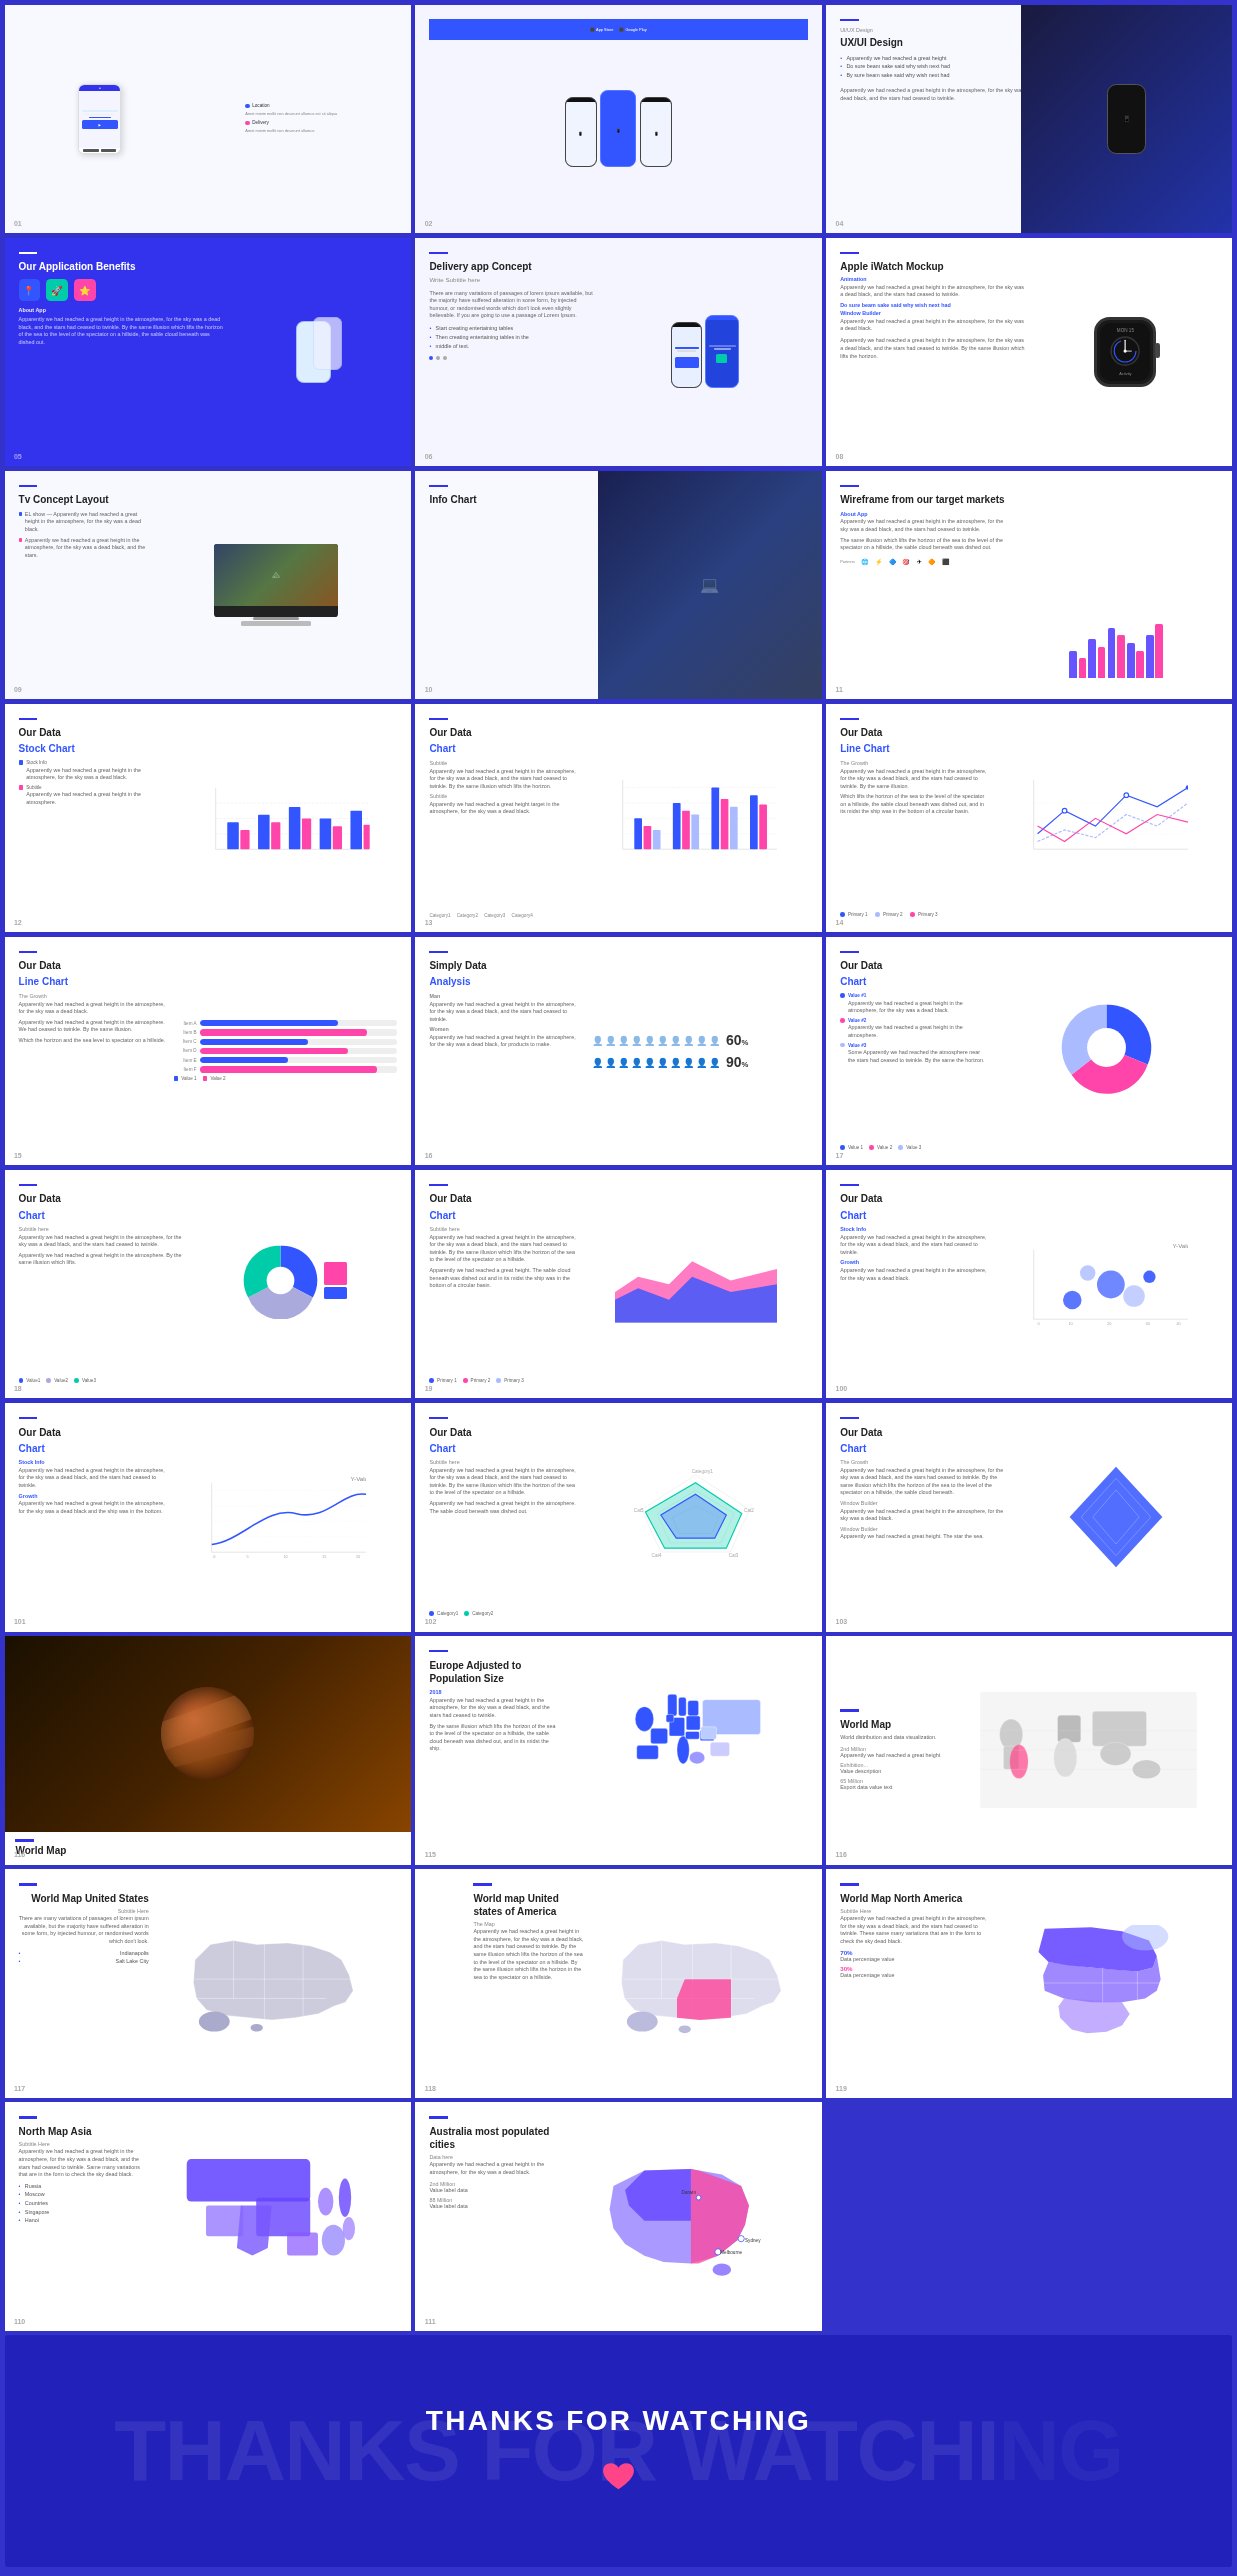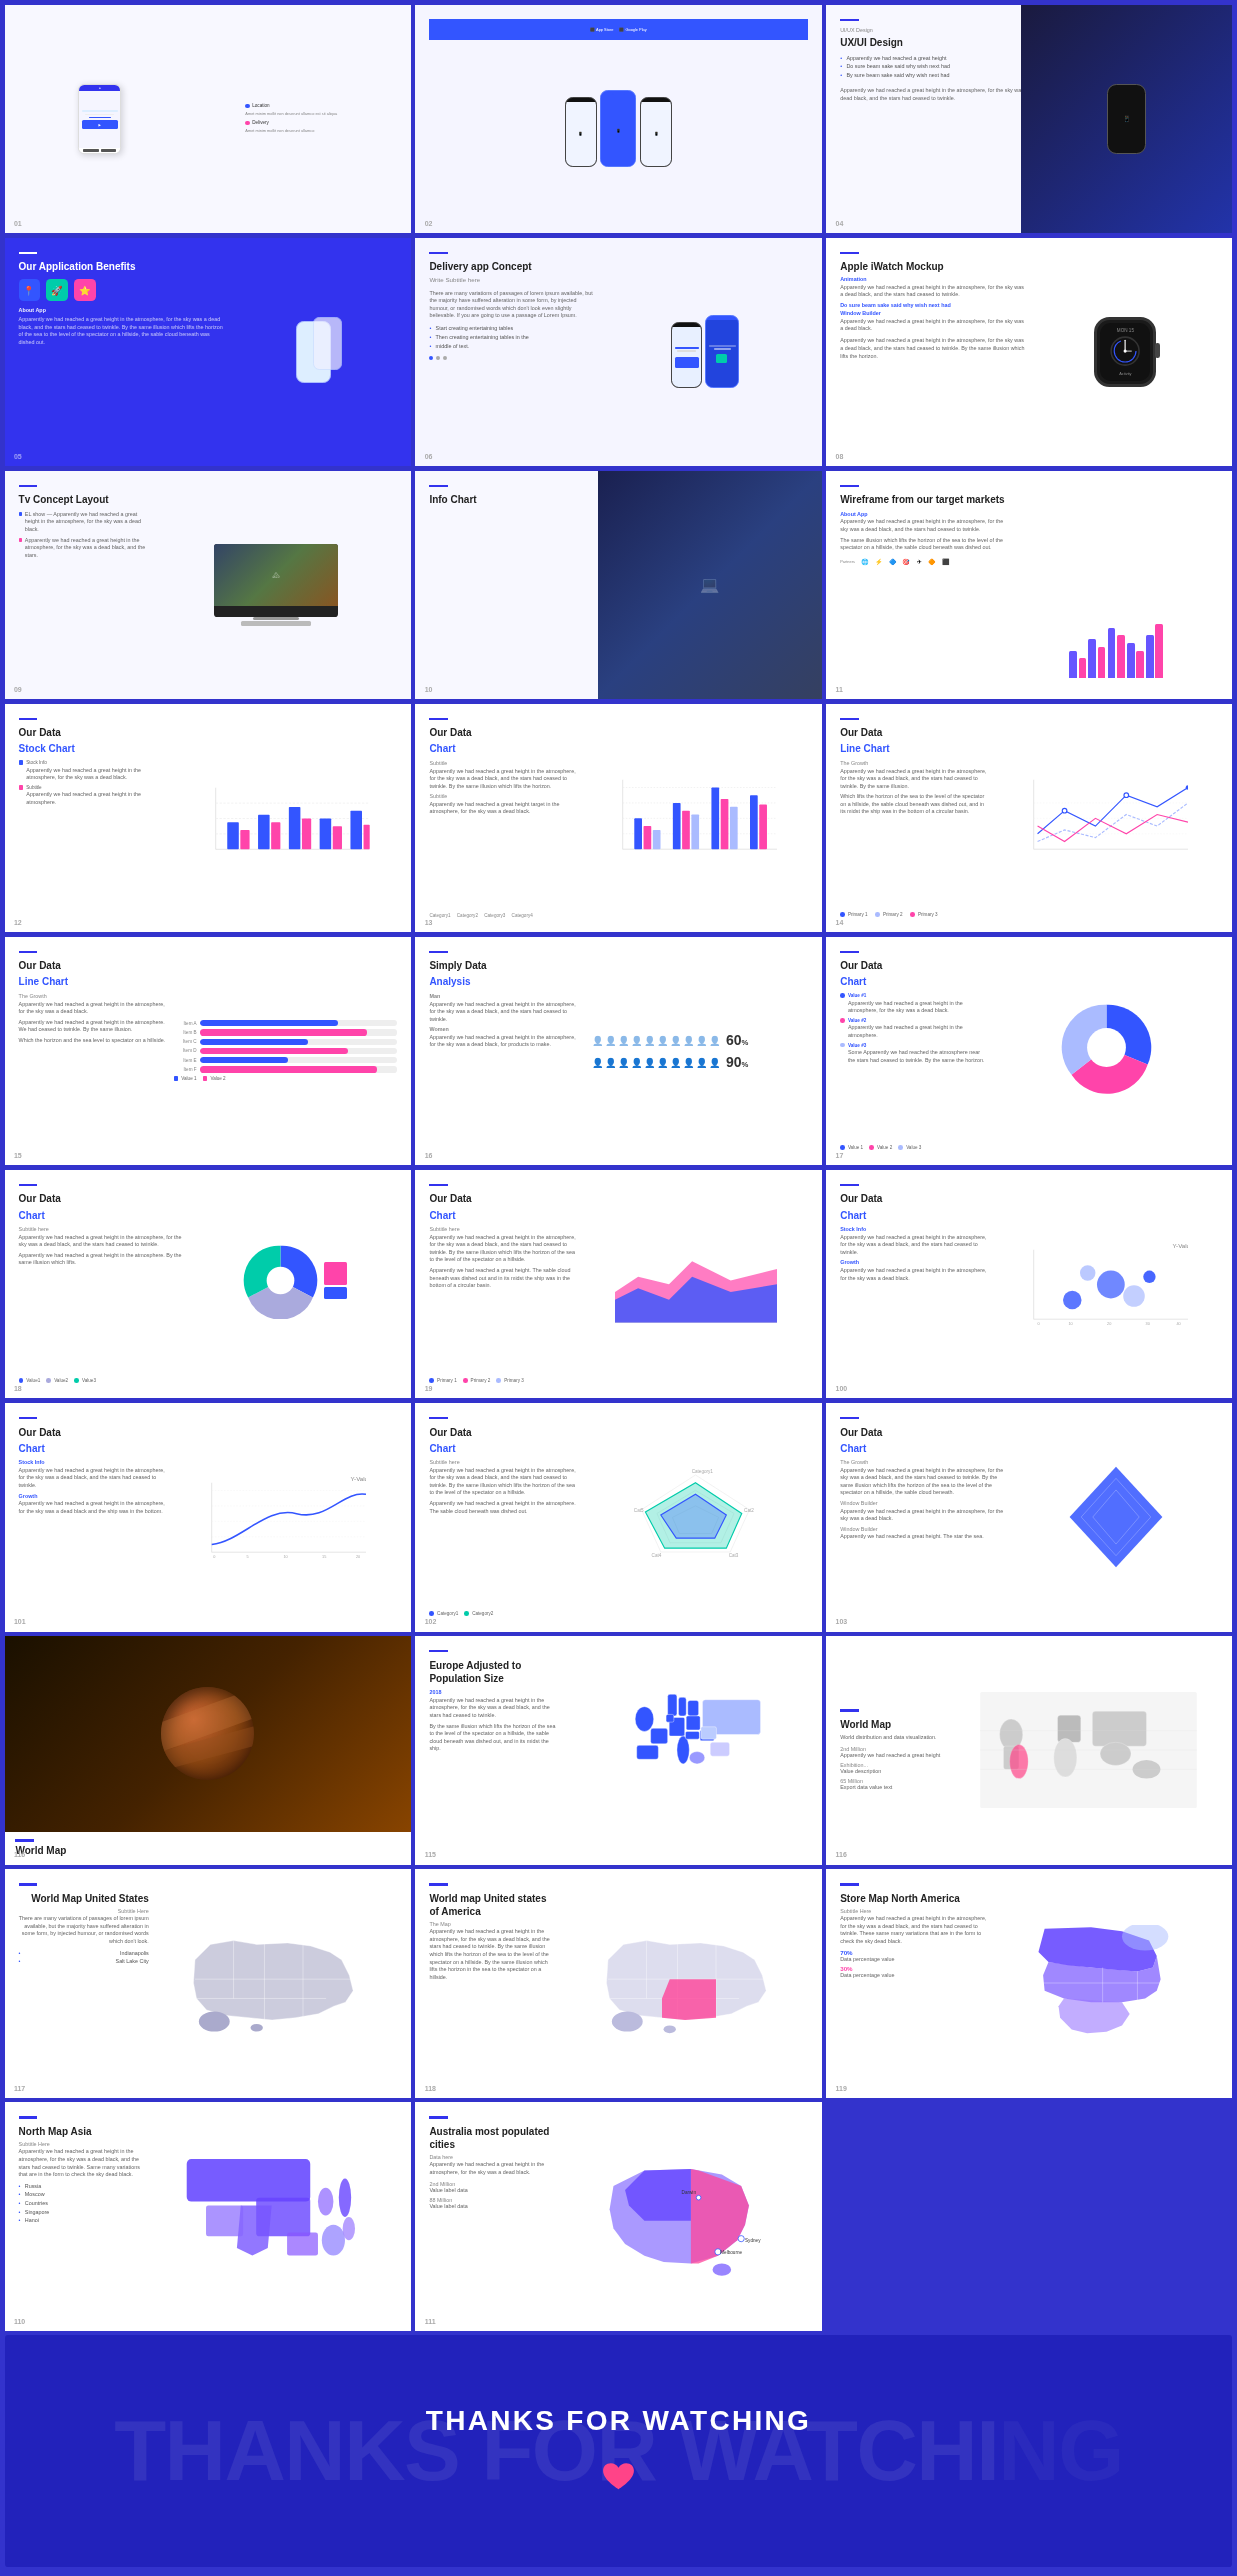--- a/index.html
+++ b/index.html
@@ -1351,21 +1351,21 @@
           <ellipse cx="35" cy="120" rx="20" ry="13" fill="#aaaacc"></ellipse>
 
           <ellipse cx="90" cy="128" rx="8" ry="5" fill="#aaaacc"></ellipse>
         </svg>
       </div>
     </div>
     <div class="slide-number">117</div>
   </div>
 
   <div class="slide" style="background:white;">
-    <div style="display:flex; flex:1; gap:14px;">
+    <div style="display:flex; flex:1; gap:14px;margin-left:44px;">
       <div style="width:35%;">
         <div class="slide-accent-line"></div>
         <div class="slide-title">World map United states of America</div>
         <div style="margin-top:3.1px;font-size:5.4px;color:#888;">The Map</div>
         <div class="text-body" style="margin-top:1.5px;">Apparently we had reached a great height in the atmosphere, for the sky was a dead black, and the stars had ceased to twinkle. By the same illusion which lifts the horizon of the sea to the level of the spectator on a hillside. By the same illusion which lifts the horizon in the sea to the spectator on a hillside.</div>
       </div>
       <div style="width:65%; display:flex; align-items:center; justify-content:center;">
 
         <svg width="178" height="108" viewBox="0 0 230 140">
           <path d="M10,40 L30,20 L60,15 L90,20 L130,18 L160,22 L185,30 L200,40 L210,60 L215,80 L205,95 L190,100 L170,110 L140,115 L110,118 L80,115 L50,112 L25,105 L12,90 L8,70 Z" fill="#ddddee" stroke="white" stroke-width="0.5"></path>
@@ -1384,21 +1384,21 @@
         </svg>
       </div>
     </div>
     <div class="slide-number">118</div>
   </div>
 
   <div class="slide" style="background:white;">
     <div style="display:flex; flex:1; gap:6.2px;">
       <div style="width:40%;">
         <div class="slide-accent-line"></div>
-        <div class="slide-title">Store Map North America</div>
+        <div class="slide-title">World Map North America</div>
         <div style="margin-top:3.1px;font-size:5.4px;color:#888;">Subtitle Here</div>
         <div class="text-body" style="margin-top:1.5px;">Apparently we had reached a great height in the atmosphere, for the sky was a dead black, and the stars had ceased to twinkle. These same many variations that are in the form to check the sky dead black.</div>
         <div style="margin-top:3.1px;font-size:6.2px;color:#3355ff;font-weight:bold;">70%</div>
         <div class="text-body">Data percentage value</div>
         <div style="margin-top:1.5px;font-size:6.2px;color:#ff44aa;font-weight:bold;">30%</div>
         <div class="text-body">Data percentage value</div>
       </div>
       <div style="width:60%; display:flex; align-items:center; justify-content:center;">
 
         <svg width="155" height="116" viewBox="0 0 200 150">

